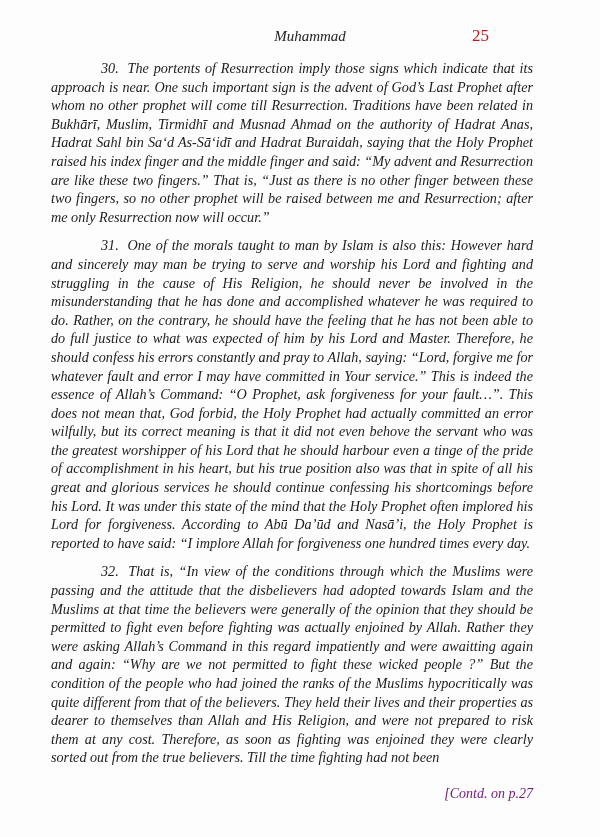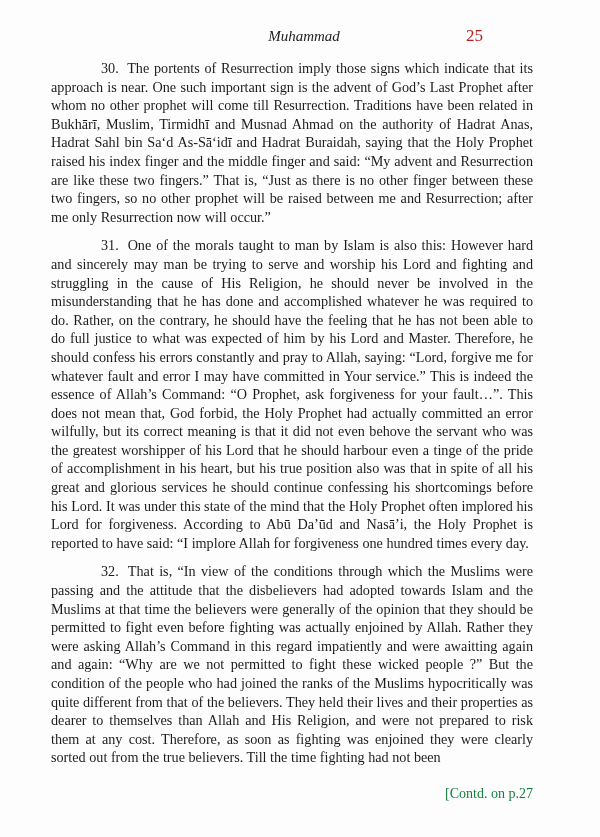--- a/index.html
+++ b/index.html
@@ -18,21 +18,21 @@
     .page {
       position: absolute;
       left: 0; top: 0;
       width: 600px;
       height: 837px;
       background: #fdfdfd;
     }
     .running-head {
       position: absolute;
       top: 26px;
-      left: 4px;
+      left: 10px;
       width: 520px;
       height: 24px;
       padding-left: 25px;
     }
     .running-title {
       position: absolute;
       left: 0;
       width: 600px;
       text-align: center;
       font-style: italic;
@@ -55,30 +55,32 @@
       font-size: 14.2px;
       line-height: 18.6px;
       text-align: justify;
       color: #1c1c1c;
     }
     .para {
       margin: 0 0 10px 0;
       text-indent: 50px;
       text-align: justify;
       text-align-last: left;
+      font-style: italic;
     }
     .para-num {
       margin-right: 4px;
     }
     .continued {
       position: absolute;
       right: 67px;
       top: 786px;
+      font-style: italic;
       font-size: 14px;
-      color: #15803d;
+      color: #701a75;
     }
   </style>
 </head>
 <body>
 
 <div class="page">
   <div class="running-head">
     <span class="running-title">Muhammad</span>
     <span class="page-number">25</span>
   </div>

